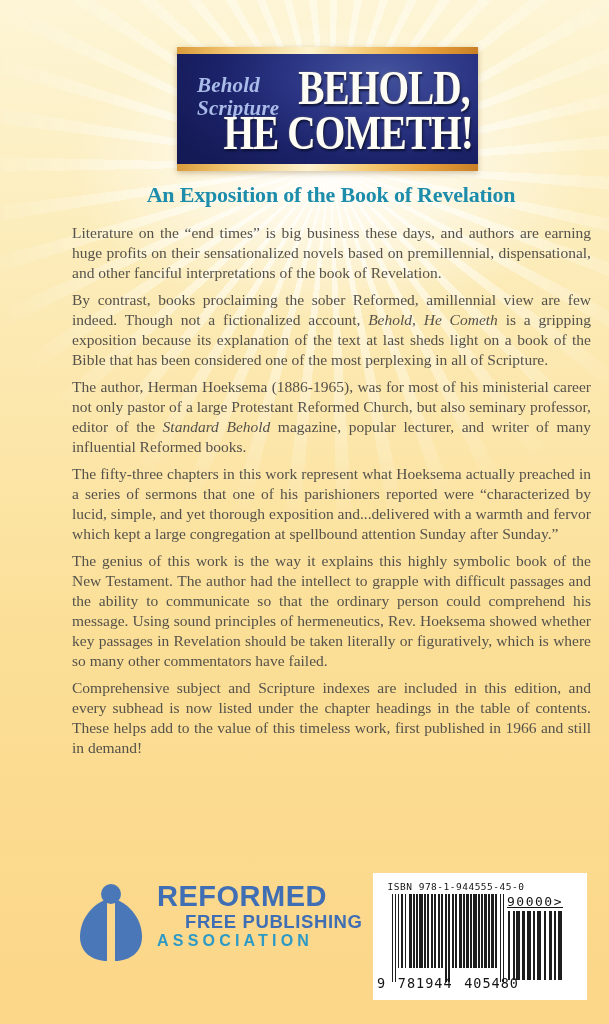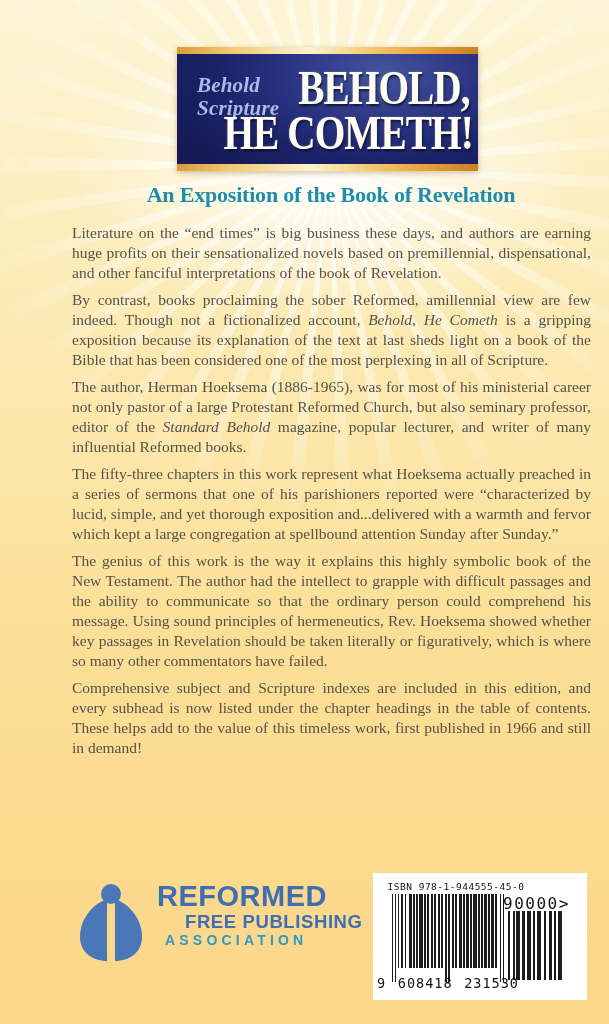--- a/index.html
+++ b/index.html
@@ -52,31 +52,31 @@
   }
   .body-copy p{margin:0 0 7px 0;}
   .body-copy em{font-style:italic;}
   
   .logo{position:absolute; left:76px; top:882px; display:flex; align-items:flex-start; gap:11px;
         font-family:"Liberation Sans", sans-serif;}
   .logo svg{display:block; margin-top:2px;}
   .logo-text{display:flex; flex-direction:column;}
   .l1{color:#3f6eb4; font-weight:bold; font-size:29px; line-height:29px; letter-spacing:.5px;}
   .l2{color:#3f6eb4; font-weight:bold; font-size:18.5px; line-height:21px; letter-spacing:.6px;margin-left:28px;}
-  .l3{color:#2d9ac6; font-weight:bold; font-size:14px; line-height:15px; letter-spacing:4.2px; margin-top:1px;margin-left:8px;}
+  .l3{color:#2d9ac6; font-weight:bold; font-size:16px; line-height:15px; letter-spacing:4.2px; margin-top:1px;}
   
   .barcode-box{position:absolute; left:373px; top:873px; width:214px; height:127px; background:#ffffff;
                font-family:"DejaVu Sans Mono", monospace; color:#141414;}
   .isbn{position:absolute; left:14px; top:8px; width:138px; text-align:center;
         font-size:9.5px; letter-spacing:.5px; white-space:nowrap;}
   .bars-main{position:absolute; left:19px; top:21px;}
   .digits{position:absolute; left:4px; top:102px; width:142px; display:flex; justify-content:space-between;
           font-size:13.5px; letter-spacing:1px; white-space:nowrap;}
   .addon-label{position:absolute; left:130px; top:21px; width:64px; text-align:center;
-               font-size:16px; letter-spacing:1.5px; white-space:nowrap;}
+               font-size:13px; letter-spacing:1.5px; white-space:nowrap;text-decoration:underline;}
   .bars-addon{position:absolute; left:135px; top:38px;}
   svg .bar{fill:#1d1d1d;}
 </style>
 </head>
 <body>
 
 <div class="page">
   <div class="rays"></div>
   <div class="glow"></div>
 
@@ -148,22 +148,22 @@
       <rect class="bar" x="102" y="0" width="1.5" height="84"></rect>
       <rect class="bar" x="105" y="0" width="3" height="84"></rect>
       <rect class="bar" x="109.5" y="0" width="2" height="84"></rect>
       <rect class="bar" x="113" y="0" width="3" height="84"></rect>
       <rect class="bar" x="117.5" y="0" width="2" height="84"></rect>
       <rect class="bar" x="123" y="0" width="1.6" height="100"></rect>
       <rect class="bar" x="126.4" y="0" width="1.6" height="100"></rect>
     </svg>
     <div class="digits">
       <span>9</span>
-      <span>608418</span>
-      <span>231530</span>
+      <span>781944</span>
+      <span>405480</span>
     </div>
     <div class="addon-label">90000&gt;</div>
     <svg class="bars-addon" width="55" height="69" viewBox="0 0 46 72" preserveAspectRatio="none" shape-rendering="crispEdges">
       <rect class="bar" x="0" y="0" width="2" height="72"></rect>
       <rect class="bar" x="4" y="0" width="1.5" height="72"></rect>
       <rect class="bar" x="7" y="0" width="3" height="72"></rect>
       <rect class="bar" x="12" y="0" width="2" height="72"></rect>
       <rect class="bar" x="16" y="0" width="3" height="72"></rect>
       <rect class="bar" x="21" y="0" width="1.5" height="72"></rect>
       <rect class="bar" x="24" y="0" width="4" height="72"></rect>

